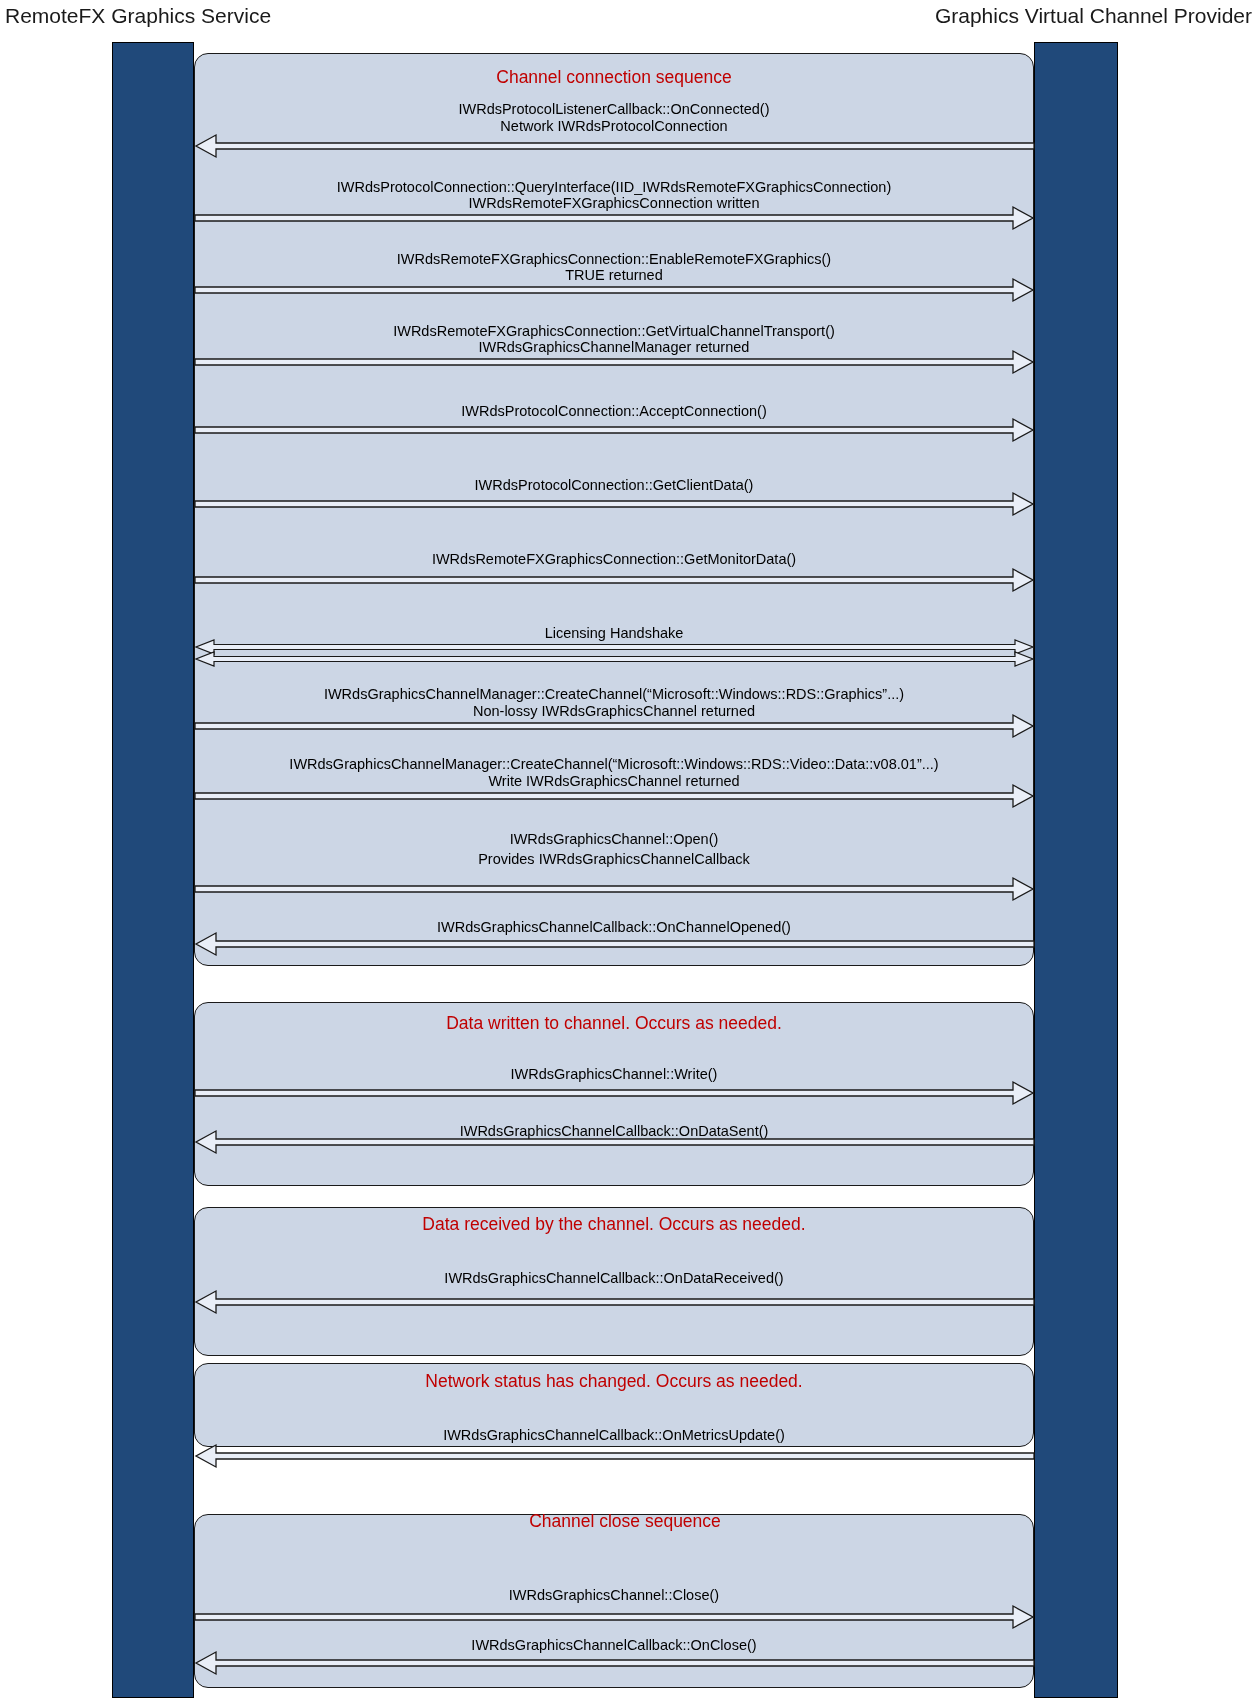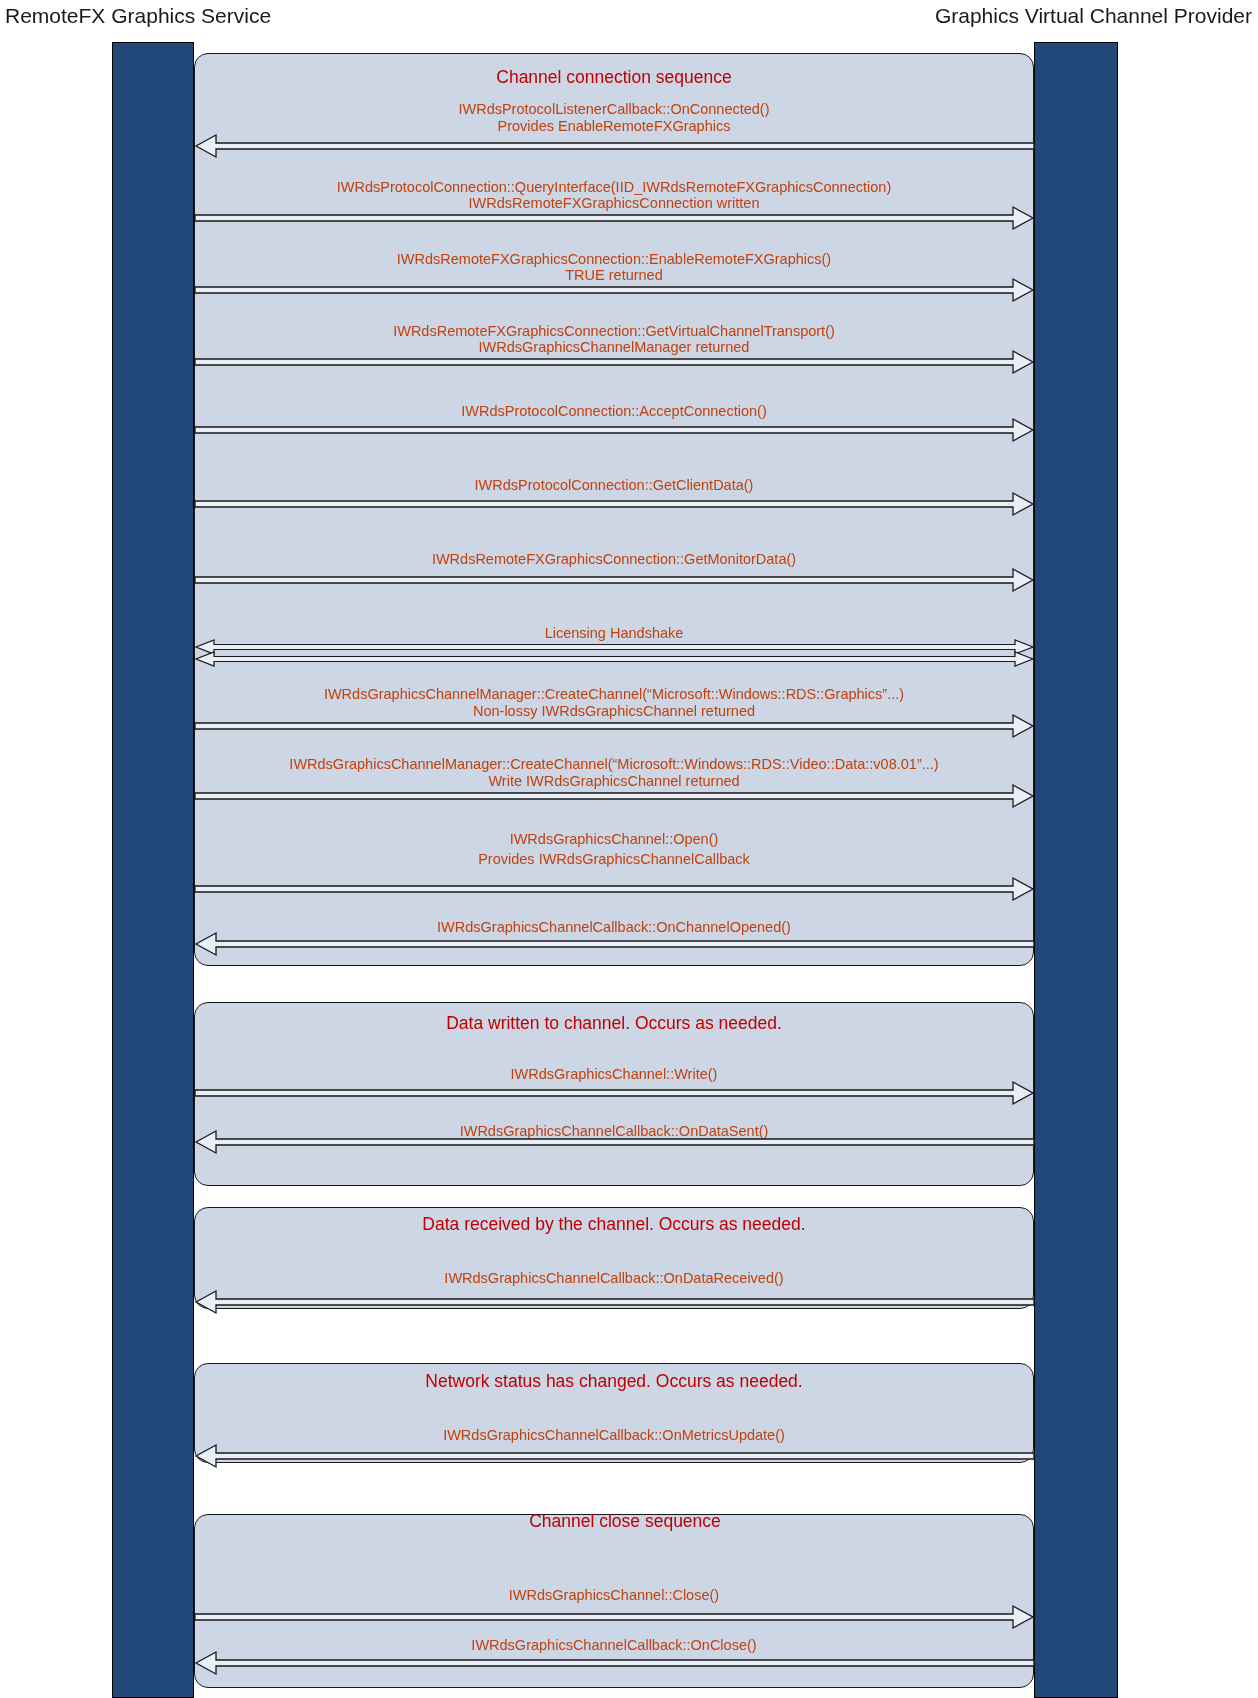--- a/index.html
+++ b/index.html
@@ -23,41 +23,41 @@
     background:#CCD6E5;border:1.5px solid #1a1a1a;border-radius:14px;
     box-sizing:border-box;z-index:2;
   }
   .sec-header{
     position:absolute;left:0;right:0;text-align:center;
     font-size:17.5px;color:#C00000;transform:translateY(-50%);
     white-space:nowrap;z-index:3;
   }
   .msg-line{
     position:absolute;left:0;right:0;text-align:center;
-    font-size:14.5px;color:#c2410c;transform:translateY(-50%);
+    font-size:14.5px;color:#000000;transform:translateY(-50%);
     white-space:nowrap;z-index:3;
   }
   .arrow{
     position:absolute;left:-1px;width:841px;transform:translateY(-50%);z-index:4;
   }
 </style>
 </head>
 <body>
 
 <div class="actor-title left">RemoteFX Graphics Service</div>
 <div class="actor-title right">Graphics Virtual Channel Provider</div>
 
 <div class="lifeline left"></div>
 <div class="lifeline right"></div>
 
 <div id="diagram">
     <div class="section" style="top: 53px; height: 913px;">
       <div class="sec-header" style="top: 23px;">Channel connection sequence</div>
       <div class="msg-line" style="top: 55px;">IWRdsProtocolListenerCallback::OnConnected()</div>
-      <div class="msg-line" style="top: 72px;">Provides EnableRemoteFXGraphics</div>
+      <div class="msg-line" style="top: 72px;">Network IWRdsProtocolConnection</div>
       <div class="arrow" style="top: 94px;"><svg width="841" height="26" viewBox="0 0 841 26">
           <path d="M840,10 L22,10 L22,2 L2,13 L22,24 L22,16 L840,16 Z" fill="#E9EEF7" stroke="#1a1a1a" stroke-width="1.3" stroke-linejoin="miter"></path>
         </svg></div>
       <div class="msg-line" style="top: 133px;">IWRdsProtocolConnection::QueryInterface(IID_IWRdsRemoteFXGraphicsConnection)</div>
       <div class="msg-line" style="top: 149px;">IWRdsRemoteFXGraphicsConnection written</div>
       <div class="arrow" style="top: 166px;"><svg width="841" height="26" viewBox="0 0 841 26">
           <path d="M1,10 L819,10 L819,2 L839,13 L819,24 L819,16 L1,16 Z" fill="#E9EEF7" stroke="#1a1a1a" stroke-width="1.3" stroke-linejoin="miter"></path>
         </svg></div>
       <div class="msg-line" style="top: 205px;">IWRdsRemoteFXGraphicsConnection::EnableRemoteFXGraphics()</div>
       <div class="msg-line" style="top: 221px;">TRUE returned</div>
@@ -112,28 +112,28 @@
       <div class="sec-header" style="top: 20px;">Data written to channel. Occurs as needed.</div>
       <div class="msg-line" style="top: 71px;">IWRdsGraphicsChannel::Write()</div>
       <div class="arrow" style="top: 92px;"><svg width="841" height="26" viewBox="0 0 841 26">
           <path d="M1,10 L819,10 L819,2 L839,13 L819,24 L819,16 L1,16 Z" fill="#E9EEF7" stroke="#1a1a1a" stroke-width="1.3" stroke-linejoin="miter"></path>
         </svg></div>
       <div class="msg-line" style="top: 128px;">IWRdsGraphicsChannelCallback::OnDataSent()</div>
       <div class="arrow" style="top: 141px;"><svg width="841" height="26" viewBox="0 0 841 26">
           <path d="M840,10 L22,10 L22,2 L2,13 L22,24 L22,16 L840,16 Z" fill="#E9EEF7" stroke="#1a1a1a" stroke-width="1.3" stroke-linejoin="miter"></path>
         </svg></div>
     </div>
-    <div class="section" style="top: 1207px; height: 102px;">
+    <div class="section" style="top: 1207px; height: 149px;">
       <div class="sec-header" style="top: 16px;">Data received by the channel. Occurs as needed.</div>
       <div class="msg-line" style="top: 70px;">IWRdsGraphicsChannelCallback::OnDataReceived()</div>
       <div class="arrow" style="top: 96px;"><svg width="841" height="26" viewBox="0 0 841 26">
           <path d="M840,10 L22,10 L22,2 L2,13 L22,24 L22,16 L840,16 Z" fill="#E9EEF7" stroke="#1a1a1a" stroke-width="1.3" stroke-linejoin="miter"></path>
         </svg></div>
     </div>
-    <div class="section" style="top: 1363px; height: 100px;">
+    <div class="section" style="top: 1363px; height: 84px;">
       <div class="sec-header" style="top: 17px;">Network status has changed. Occurs as needed.</div>
       <div class="msg-line" style="top: 71px;">IWRdsGraphicsChannelCallback::OnMetricsUpdate()</div>
       <div class="arrow" style="top: 94px;"><svg width="841" height="26" viewBox="0 0 841 26">
           <path d="M840,10 L22,10 L22,2 L2,13 L22,24 L22,16 L840,16 Z" fill="#E9EEF7" stroke="#1a1a1a" stroke-width="1.3" stroke-linejoin="miter"></path>
         </svg></div>
     </div>
     <div class="section" style="top: 1514px; height: 174px;">
       <div class="sec-header" style="top: 6px; padding-left: 22px;">Channel close sequence</div>
       <div class="msg-line" style="top: 80px;">IWRdsGraphicsChannel::Close()</div>
       <div class="arrow" style="top: 104px;"><svg width="841" height="26" viewBox="0 0 841 26">

